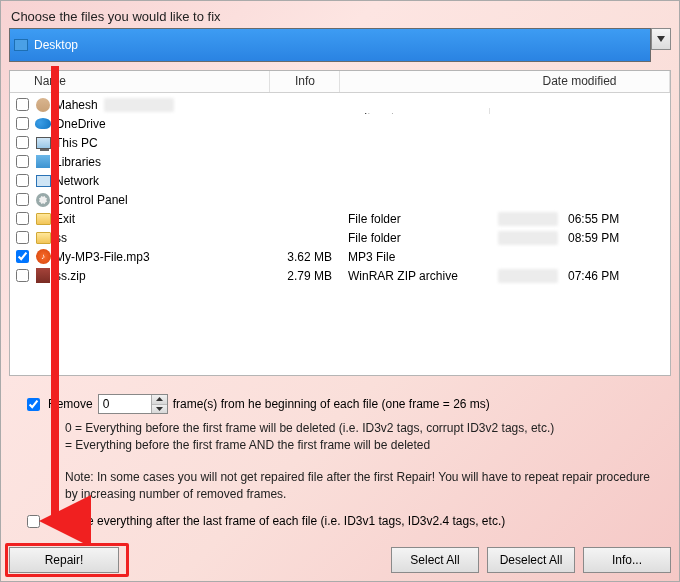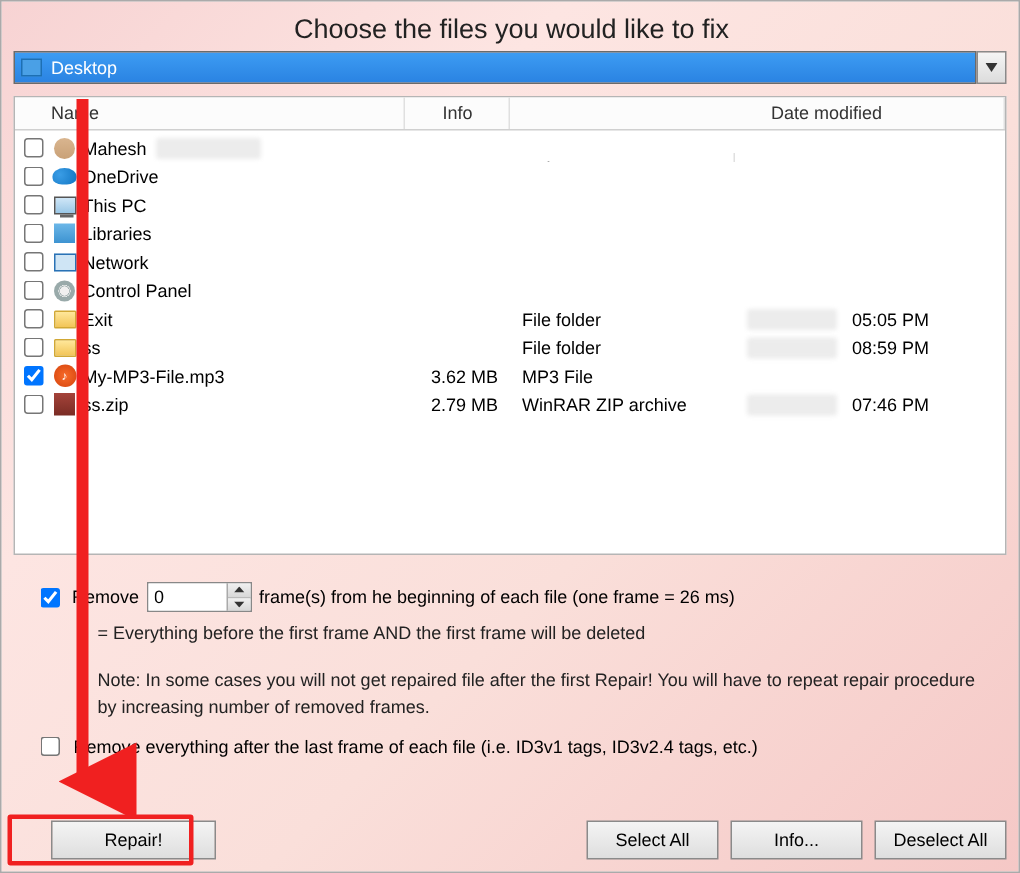--- a/index.html
+++ b/index.html
@@ -16,37 +16,36 @@
   }
   .window {
     width: 680px;
     height: 582px;
     background: linear-gradient(135deg, #f7d3d3 0%, #fde5e2 30%, #fadfda 60%, #f5c8c6 100%);
     border: 1px solid #aaa;
     position: relative;
     padding: 6px 8px 8px 8px;
   }
   .prompt {
-    font-size: 18px;
+    font-size: 13px;
     margin: 2px 0 4px 2px;
     color: #222;
-    text-align: center;
   }
   .path-row {
     display: flex;
   }
   .path-select {
     flex: 1;
     height: 22px;
     background: linear-gradient(#3d9cf3, #2a83e2);
     border: 1px solid #6a6a6a;
     color: #fff;
     display: flex;
     align-items: center;
-    padding: 4px 4px;
+    padding: 16px 4px;
     font-size: 12px;
   }
   .path-select .folder-ico {
     width: 14px; height: 12px;
     background: #4aa0e6;
     border: 1px solid #1d6fb3;
     margin-right: 6px;
   }
   .dropdown-btn {
     width: 20px; height: 22px;
@@ -74,21 +73,21 @@
     border-right: 1px solid #e0e0e0;
     padding: 3px 24px;
     font-size: 12px;
     color: #333;
     white-space: nowrap;
     overflow: hidden;
   }
   .col-name { width: 260px; }
   .col-size { width: 70px; text-align: right; }
   .col-type { width: 150px; margin-top: 37px; }
-  .col-date { flex: 1; }
+  .col-date { flex: 1; text-align: center; }
   .list-body {
     flex: 1;
     overflow: auto;
     padding-top: 2px;
   }
   .row {
     display: flex;
     height: 19px;
     align-items: center;
     font-size: 12px;
@@ -164,21 +163,20 @@
     margin-top: 8px;
     padding-left: 14px;
     font-size: 12px;
   }
 
   .button-bar {
     position: absolute;
     left: 8px; right: 8px; bottom: 8px;
     display: flex;
     align-items: flex-start;
-    margin-left: 25px;
   }
   .btn {
     height: 26px;
     border: 1px solid #8a8a8a;
     background: linear-gradient(#f4f4f4,#dedede);
     font-size: 12px;
     padding: 0 10px;
     cursor: pointer;
     display:inline-flex;align-items:center;justify-content:center;
   }
@@ -314,21 +312,21 @@
             <input type="checkbox" style="">
             <span class="icon">
               <span class="ico-folder"></span>
             </span>
             <span>Exit</span>
           </div>
           <div class="c-size"></div>
           <div class="c-type">File folder</div>
           <div class="c-date">
             <span class="blur-box" style="width: 60px; margin-right: 10px;"></span>
-            <span>05:05 PM</span>
+            <span>06:55 PM</span>
           </div>
         </div>
         <div class="row">
           <div class="c-name">
             <input type="checkbox" style="">
             <span class="icon">
               <span class="ico-folder"></span>
             </span>
             <span>ss</span>
           </div>
@@ -383,35 +381,36 @@
             <svg viewBox="0 0 7 4">
               <path d="M0 0 L7 0 L3.5 4 Z" fill="#333"></path>
             </svg>
           </div>
       </span>
     </span>
     <span>frame(s) from he beginning of each file (one frame = 26 ms)</span>
   </div>
 
   <div class="help-text">
+    <div>0  = Everything before the first frame will be deleted (i.e. ID3v2 tags, corrupt ID3v2 tags, etc.)</div>
     <div>    = Everything before the first frame AND the first frame will be deleted</div>
     <div style="margin-top:14px;">Note: In some cases you will not get repaired file after the first Repair! You will have to repeat repair procedure by increasing number of removed frames.</div>
   </div>
 
   <div class="remove-after-row">
     <input type="checkbox" id="remove-after-cb" style="">
     <span>Remove everything after the last frame of each file (i.e. ID3v1 tags, ID3v2.4 tags, etc.)</span>
   </div>
 
   <div class="button-bar">
     <button class="btn btn-repair">Repair!</button>
     <div class="right-btns">
       <button class="btn">Select All</button>
+      <button class="btn">Deselect All</button>
       <button class="btn">Info...</button>
-      <button class="btn">Deselect All</button>
     </div>
   </div>
 
   <div class="highlight-box" style="left:4px; bottom:4px; width:124px; height:34px;"></div>
 
   <svg class="arrow-svg" style="left:30px; top:65px; width:60px; height:480px;" viewBox="0 0 60 480">
     <defs>
       <marker id="ah" markerWidth="14" markerHeight="14" refX="7" refY="12" orient="auto">
         <path d="M0 0 L14 0 L7 14 Z" fill="#f02020"></path>
       </marker>

